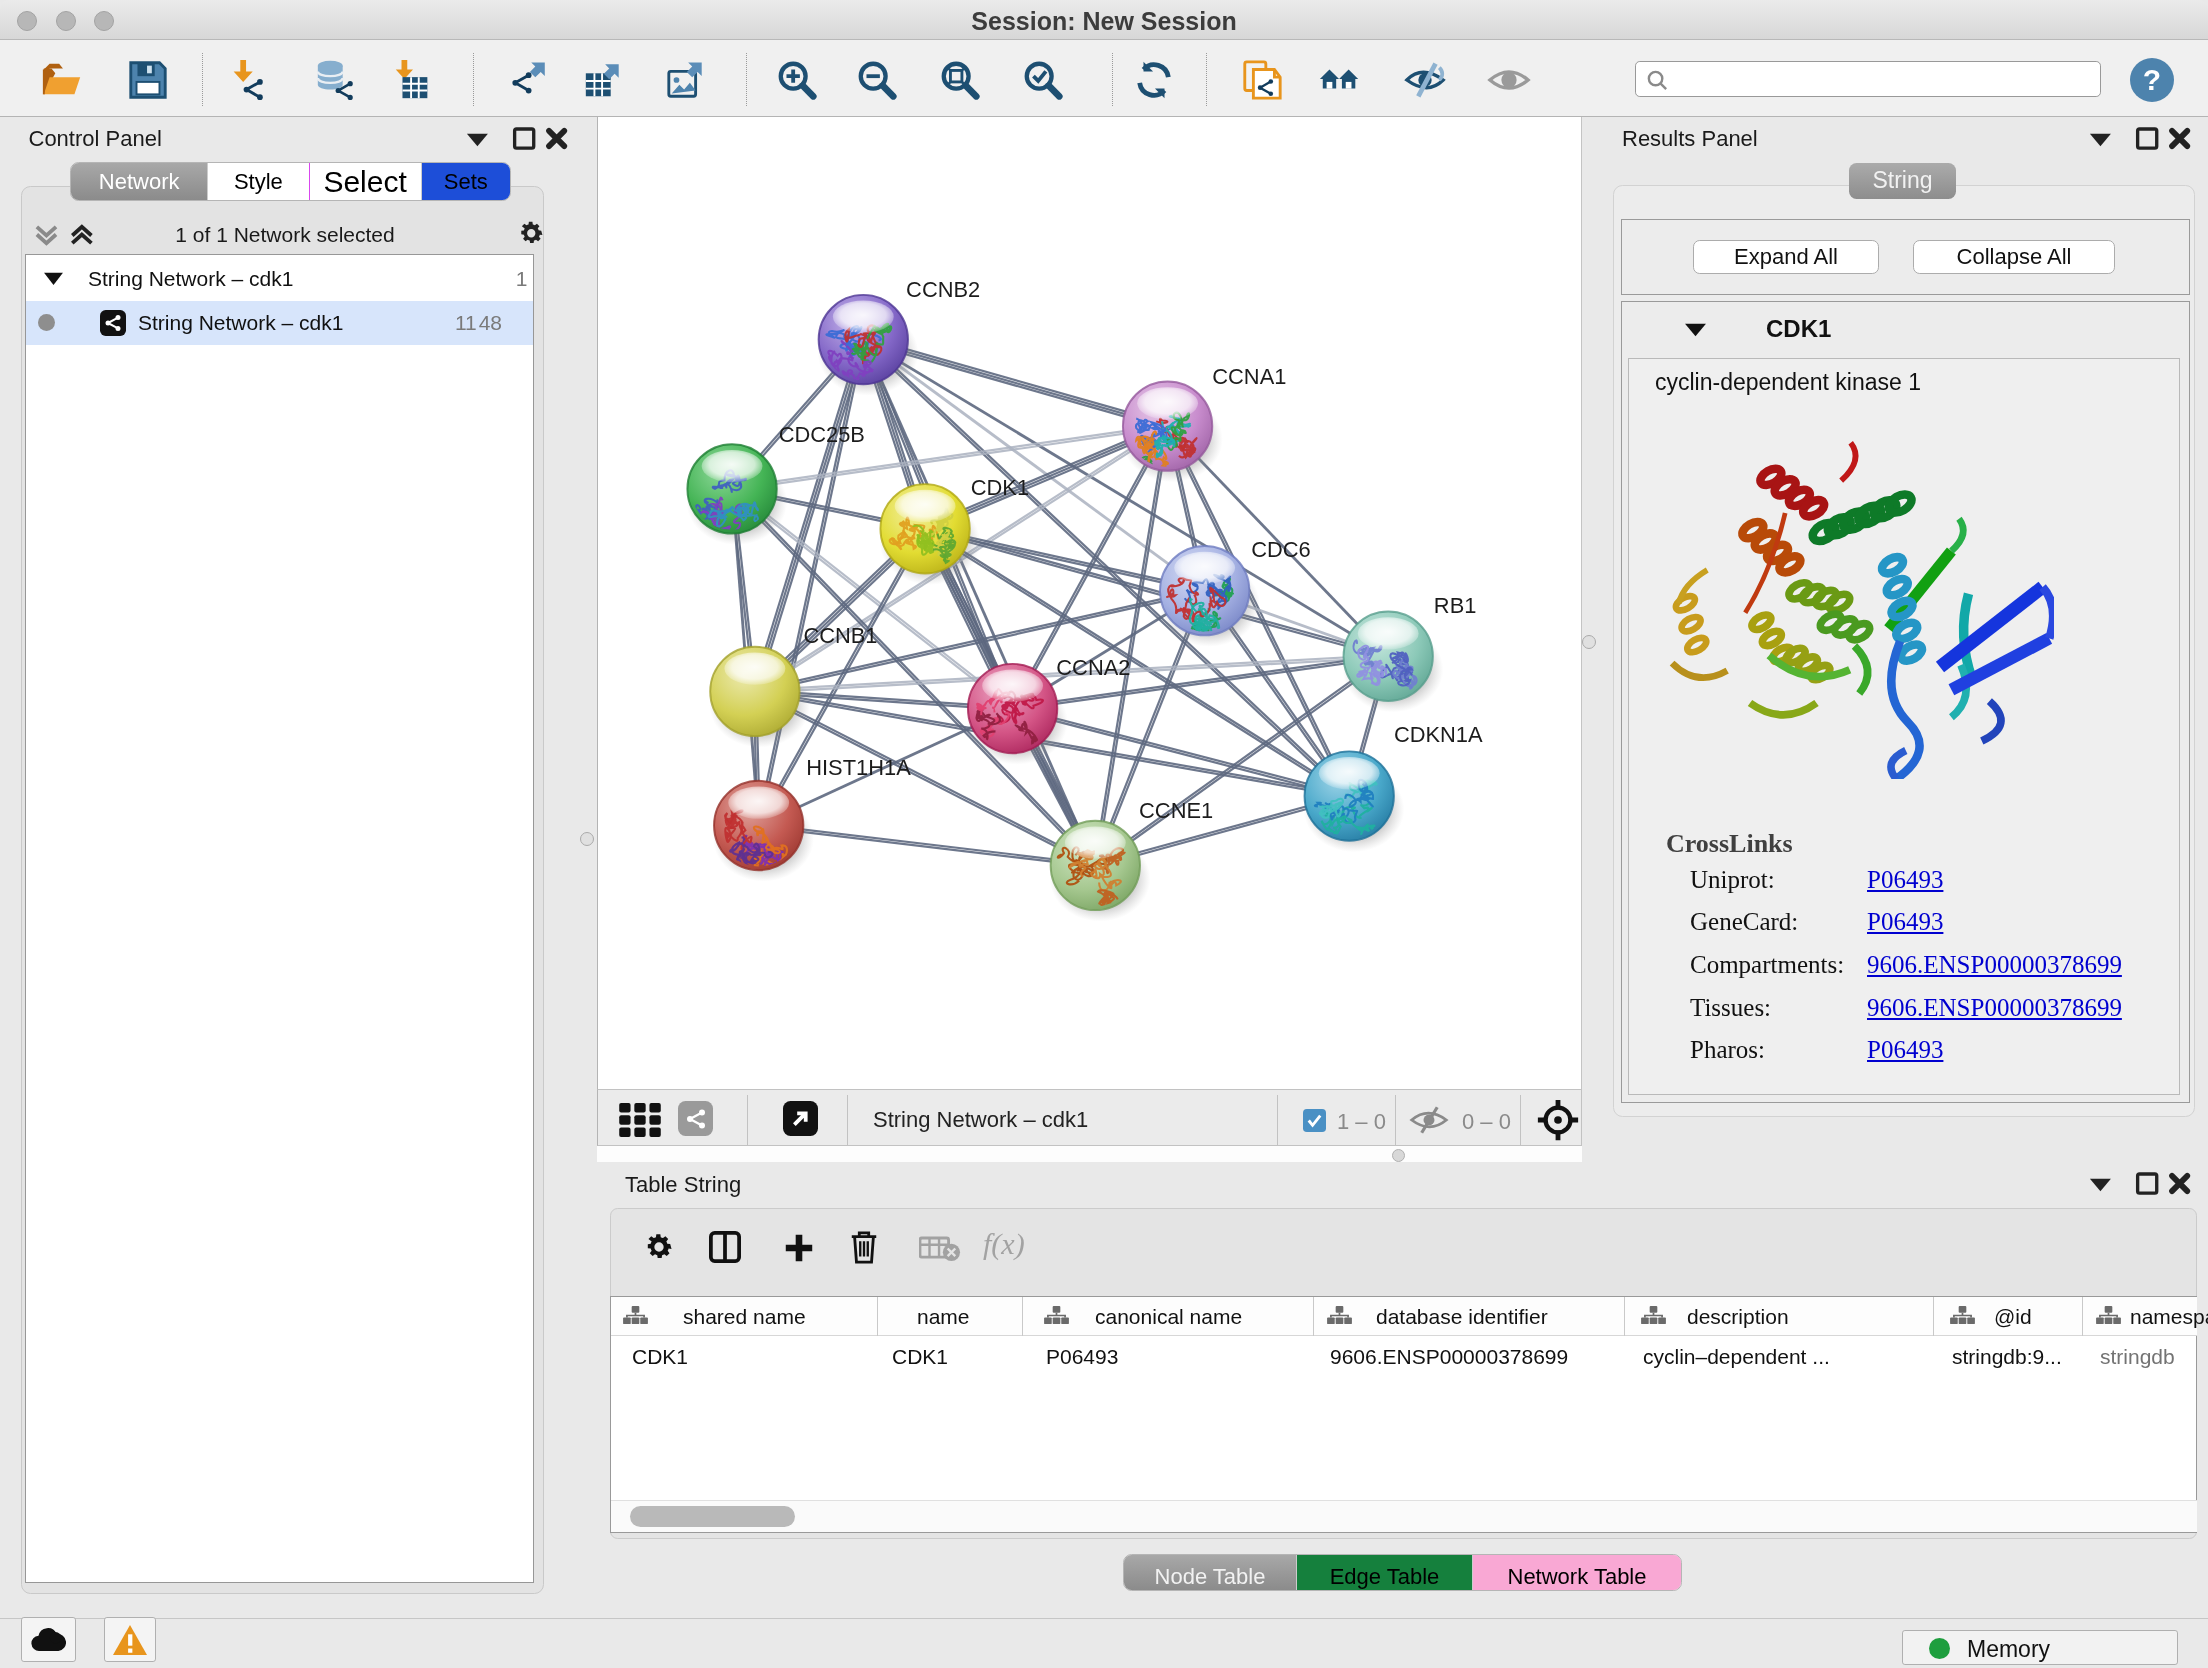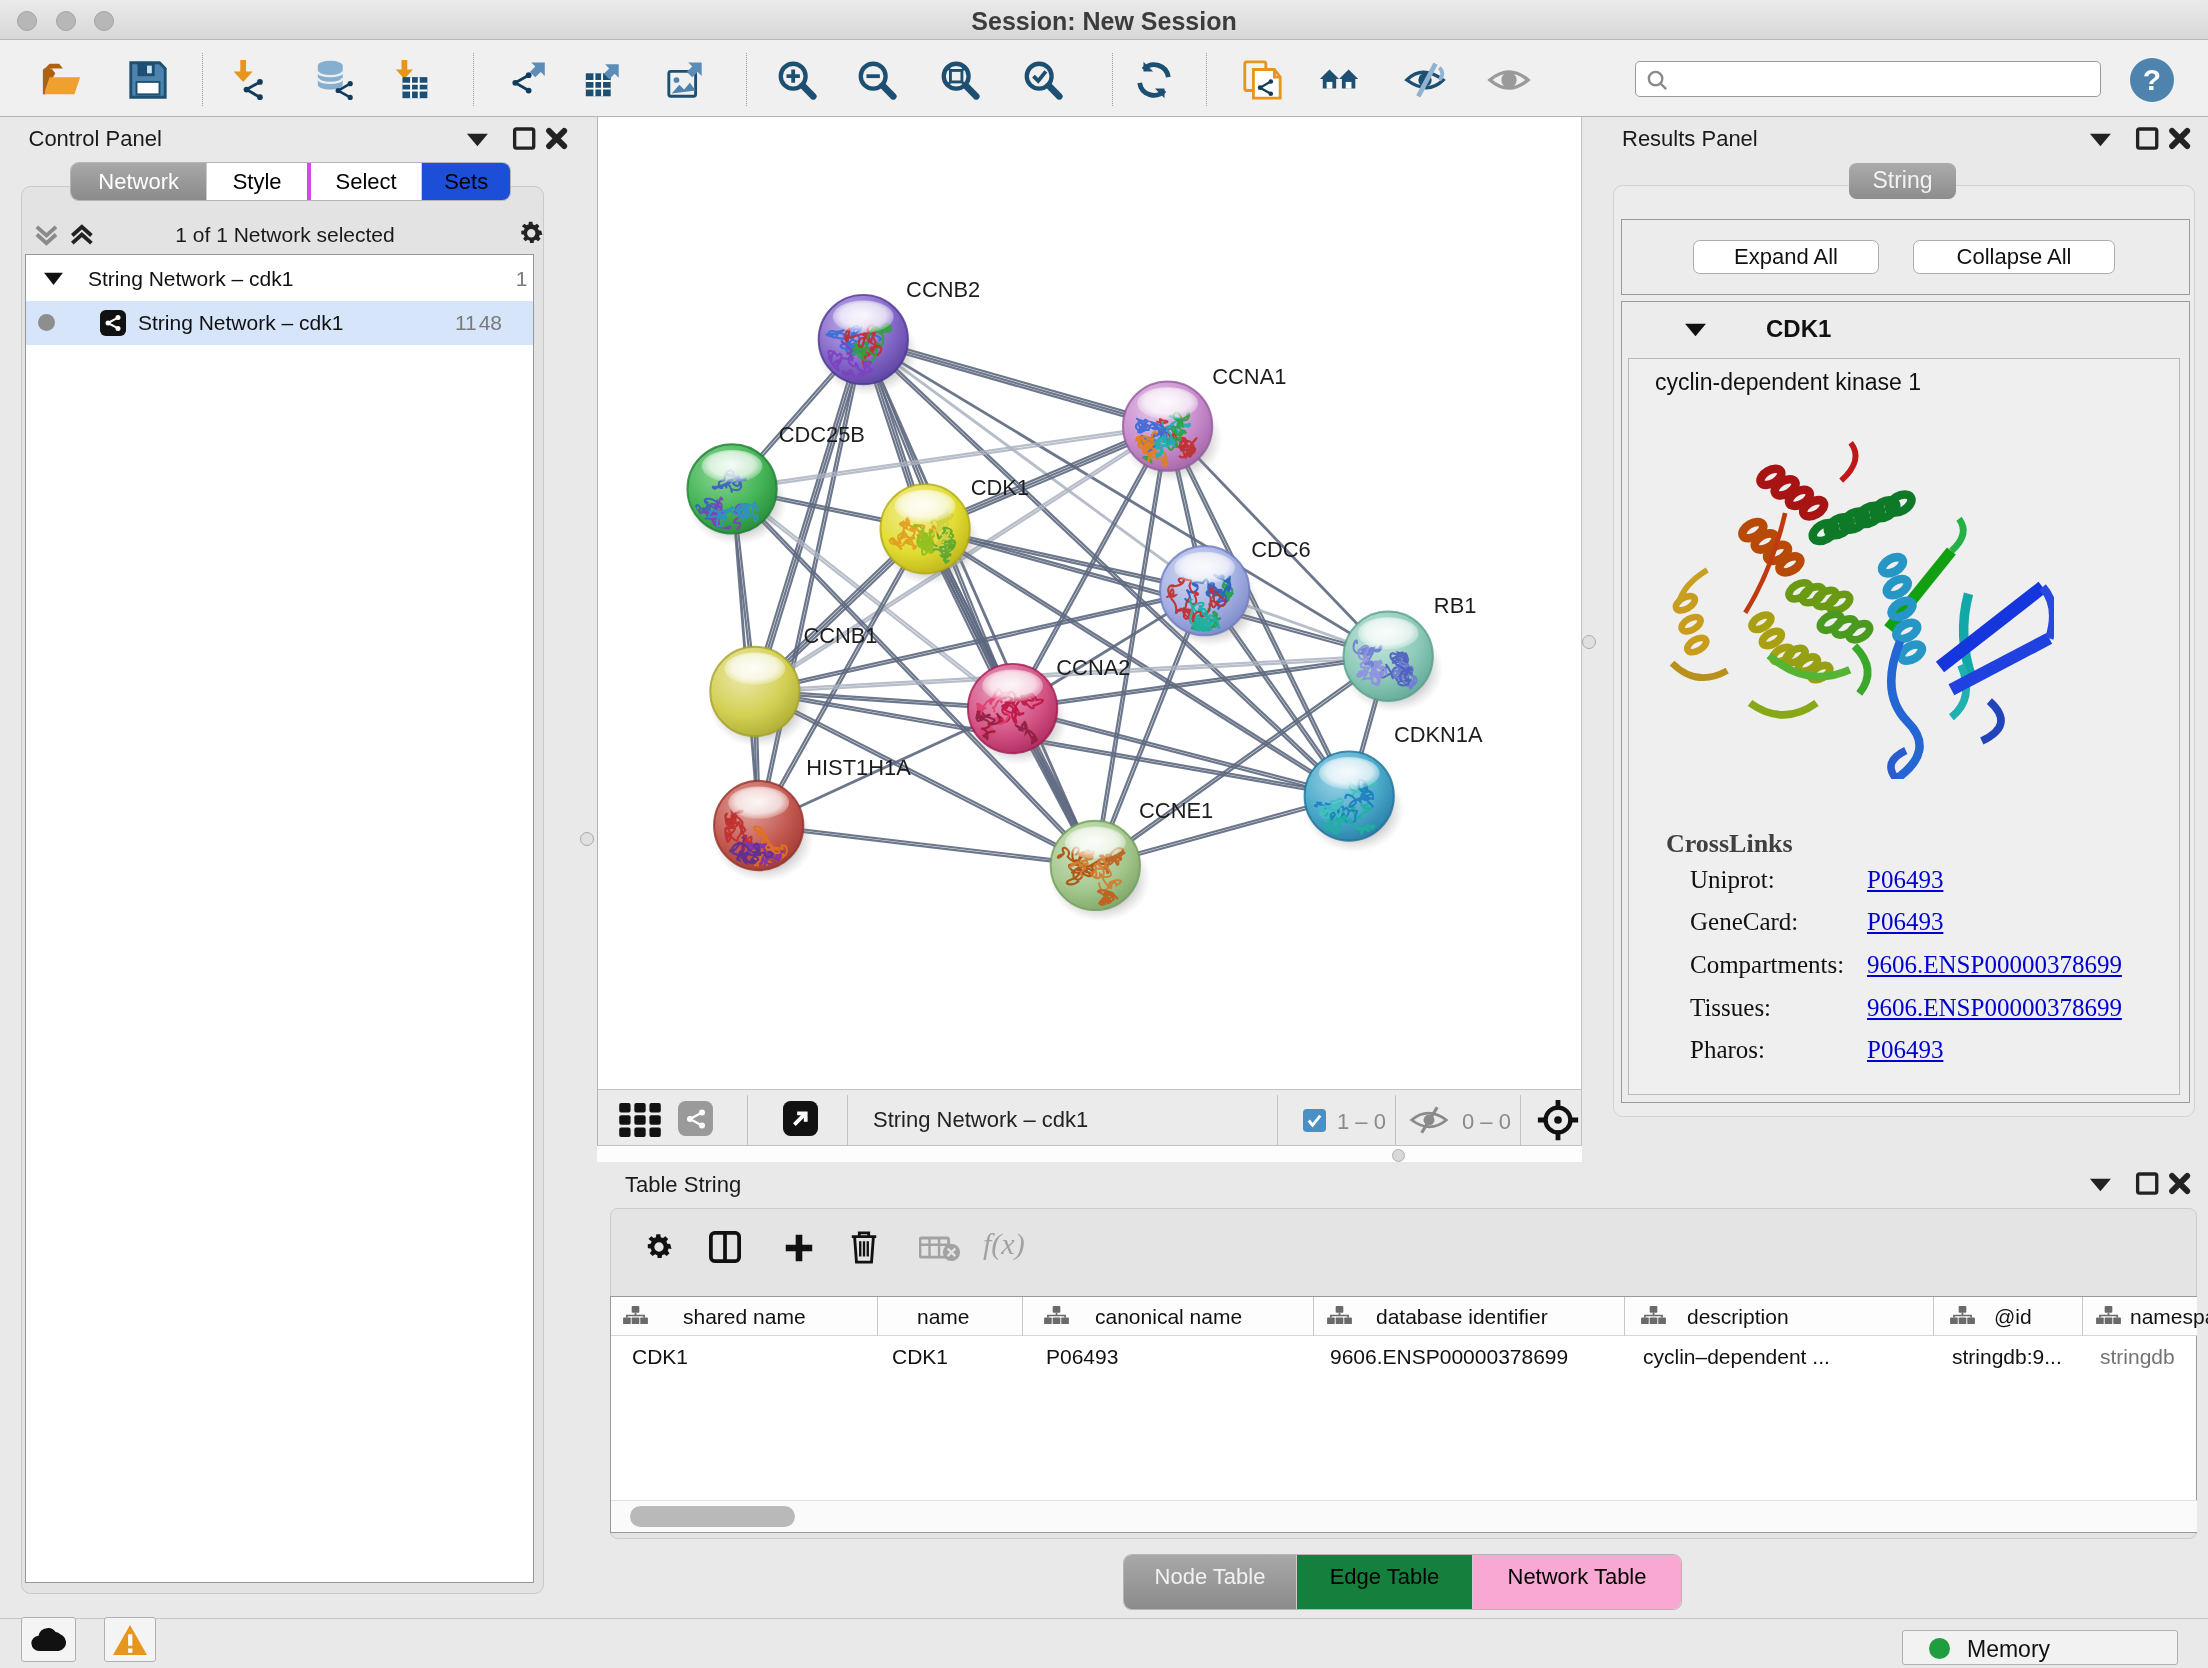--- a/index.html
+++ b/index.html
@@ -137,21 +137,21 @@
 <div class="abs ptitle" style="left:28.5px;top:126px">Control Panel</div>
 <svg class="abs" style="left:465px;top:126px" width="105" height="25" viewBox="0 0 110 26">
     <path d="M2 8h22l-11 13z" fill="#222"></path>
     <rect x="52" y="3" width="20" height="20" fill="none" stroke="#222" stroke-width="3.5" rx="2"></rect>
     <path d="M88 5l16 16M104 5L88 21" stroke="#222" stroke-width="6" stroke-linecap="round"></path>
   </svg>
 <div class="abs" style="left:21px;top:186px;width:523px;height:1408px;background:#e3e3e3;border:1px solid #c9c9c9;border-radius:9.5px"></div>
 <div class="abs" style="left:70px;top:162px;width:441px;height:39px;display:flex;border-radius:8.6px;overflow:hidden;border:1px solid #b5b5b5">
     <div style="flex:1.25;background:linear-gradient(#a8a8a8,#8b8b8b);color:#fff;text-align:center;line-height:38px;font-size:22px">Network</div>
     <div style="flex:0.92;background:#fff;border-left:1px solid #ccc;text-align:center;line-height:38px;font-size:22px">Style</div>
-    <div style="flex:1.02;background:#fff;border-left:4px solid #d946ef;text-align:center;line-height:38px;font-size:22px">Select</div>
+    <div style="flex:1.02;background:#fff;border-left:1px solid #d946ef;text-align:center;line-height:38px;font-size:30px">Select</div>
     <div style="flex:0.81;background:#1d4ed8;border-left:1px solid #ccc;text-align:center;line-height:38px;font-size:22px">Sets</div>
   </div>
 <svg class="abs" style="left:34px;top:221px" width="67" height="27" viewBox="0 0 70 28">
     <g stroke="#8a8a8a" stroke-width="4" fill="none">
       <path d="M3 6l10 9 10-9M3 14l10 9 10-9"></path>
     </g>
     <g stroke="#222" stroke-width="4" fill="none">
       <path d="M40 15l10-9 10 9M40 23l10-9 10 9"></path>
     </g>
   </svg>
@@ -770,21 +770,21 @@
 <div class="abs" style="left:2130px;top:1305px;font-size:21px;color:#111">namespace</div>
 <div class="abs" style="left:632px;top:1345px;font-size:21px;color:#111">CDK1</div>
 <div class="abs" style="left:892px;top:1345px;font-size:21px;color:#111">CDK1</div>
 <div class="abs" style="left:1046px;top:1345px;font-size:21px;color:#111">P06493</div>
 <div class="abs" style="left:1330px;top:1345px;font-size:21px;color:#111">9606.ENSP00000378699</div>
 <div class="abs" style="left:1643px;top:1345px;font-size:21px;color:#111">cyclin–dependent ...</div>
 <div class="abs" style="left:1952px;top:1345px;font-size:21px;color:#111">stringdb:9...</div>
 <div class="abs" style="left:2100px;top:1345px;font-size:21px;color:#737373">stringdb</div>
 <div class="abs" style="left:611px;top:1500px;width:1586px;height:32px;background:#fafafa;border-top:1px solid #e0e0e0"></div>
 <div class="abs" style="left:630px;top:1506px;width:165px;height:21px;background:#b9b9b9;border-radius:10.5px"></div>
-<div class="abs" style="left:1123px;top:1554px;width:559px;height:56px;display:flex;border-radius:8.6px;overflow:hidden;border:1px solid #b5b5b5">
+<div class="abs" style="left:1123px;top:1554px;width:559px;height:37px;display:flex;border-radius:8.6px;overflow:hidden;border:1px solid #b5b5b5">
     <div style="width:172px;background:linear-gradient(#a8a8a8,#8b8b8b);color:#f2f2f2;text-align:center;line-height:43px;font-size:22px">Node Table</div>
     <div style="width:176px;background:#15803d;border-left:1px solid #ccc;text-align:center;line-height:43px;font-size:22px">Edge Table</div>
     <div style="width:209px;background:#f9a8d4;border-left:1px solid #ccc;text-align:center;line-height:43px;font-size:22px">Network Table</div>
   </div>
 <div class="abs" style="left:0;top:1618px;width:2208px;height:0;border-top:1px solid #c6c6c6"></div>
 <div class="abs" style="left:21px;top:1617px;width:55px;height:45px;background:#f4f4f4;border:1.9px solid #b0b0b0;border-radius:2.9px"></div>
 <svg class="abs" style="left:30px;top:1628px" width="36" height="25" viewBox="0 0 38 26">
     <path d="M10 24a8 8 0 01-1-16 10 10 0 0119-2 7 7 0 012 18z" fill="#111"></path>
     <circle cx="27" cy="10" r="6" fill="#111"></circle>
   </svg>

